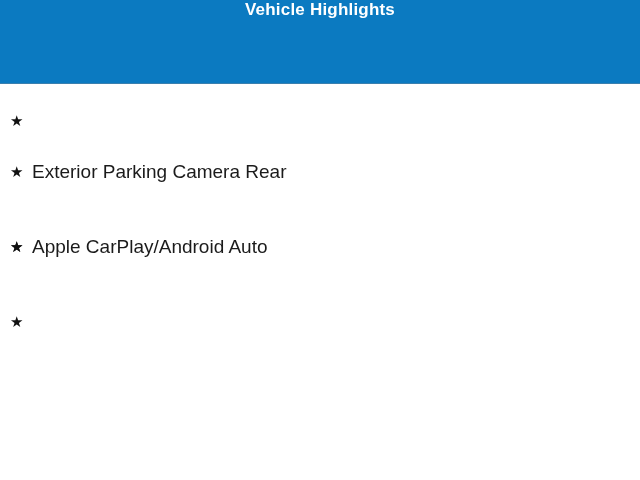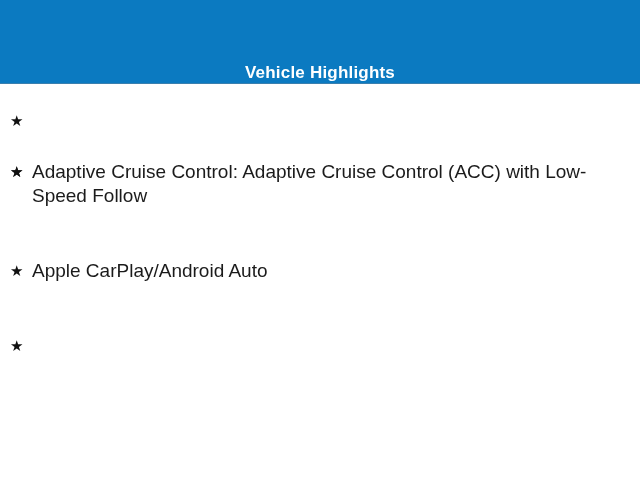--- a/index.html
+++ b/index.html
@@ -13,21 +13,21 @@
     width: 640px;
     height: 480px;
     background: #ffffff;
     overflow: hidden;
   }
   .header {
     box-sizing: border-box;
     width: 640px;
     height: 84px;
     display: flex;
-    align-items: flex-end;
+    align-items: flex-start;
     justify-content: center;
     border-bottom: 1px solid #3a7fae;
   }
   .header-title {
     color: #ffffff;
     font-size: 17px;
     font-weight: bold;
     letter-spacing: 0.2px;
   }
   .highlights-list {
@@ -63,24 +63,24 @@
   <div class="header" style="background: rgb(11, 122, 193);">
     <span class="header-title" style="color: rgb(255, 255, 255);">Vehicle Highlights</span>
   </div>
 
   <ul class="highlights-list">
     <li class="highlight-item">
       <span class="star">★</span>
     </li>
     <li class="highlight-item">
       <span class="star">★</span>
+      <span>Exterior Parking Camera Rear</span>
     </li>
     <li class="highlight-item">
       <span class="star">★</span>
-      <span>Adaptive Cruise Control: Adaptive Cruise Control (ACC) with Low-Speed Follow</span>
     </li>
     <li class="highlight-item">
       <span class="star">★</span>
       <span>Apple CarPlay/Android Auto</span>
     </li>
     <li class="highlight-item">
       <span class="star">★</span>
     </li>
   </ul>
 

